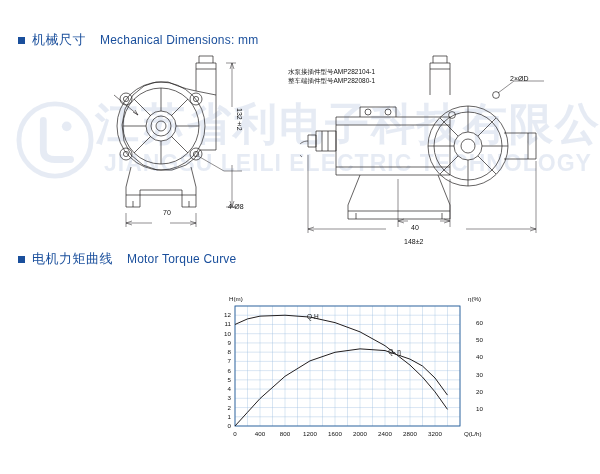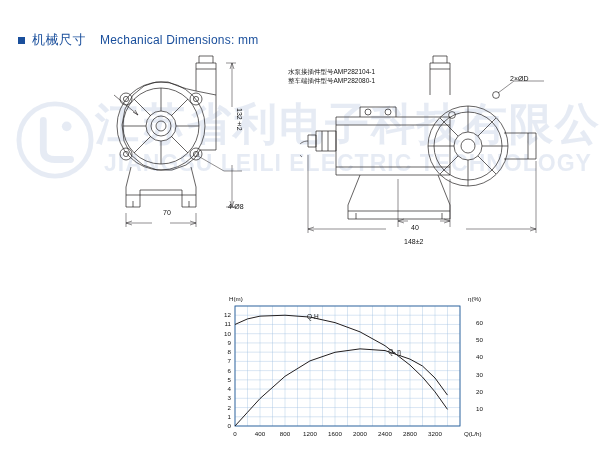--- a/index.html
+++ b/index.html
@@ -270,20 +270,25 @@
   </div>
 
   <div class="callout" id="callout-connector">
     <div>水泵接插件型号AMP282104-1</div>
     <div>整车端插件型号AMP282080-1</div>
   </div>
   <div class="callout" id="callout-od">2×ØD</div>
   <div class="dim" id="dim-40">40</div>
   <div class="dim" id="dim-148">148±2</div>
 
+  <div class="section-head" id="head-torque">
+    <span class="bullet"></span>
+    <span class="head-cn">电机力矩曲线</span>
+    <span class="head-en">Motor Torque Curve</span>
+  </div>
 
   <div id="chart">
     <svg id="chart-svg" width="300" height="165" viewBox="0 0 300 165">
         <g stroke="#9fc0e0" stroke-width="0.4" fill="none">
           <line x1="30" y1="18" x2="30" y2="138"></line>
           <line x1="42.5" y1="18" x2="42.5" y2="138"></line>
           <line x1="55" y1="18" x2="55" y2="138"></line>
           <line x1="67.5" y1="18" x2="67.5" y2="138"></line>
           <line x1="80" y1="18" x2="80" y2="138"></line>
           <line x1="92.5" y1="18" x2="92.5" y2="138"></line>

